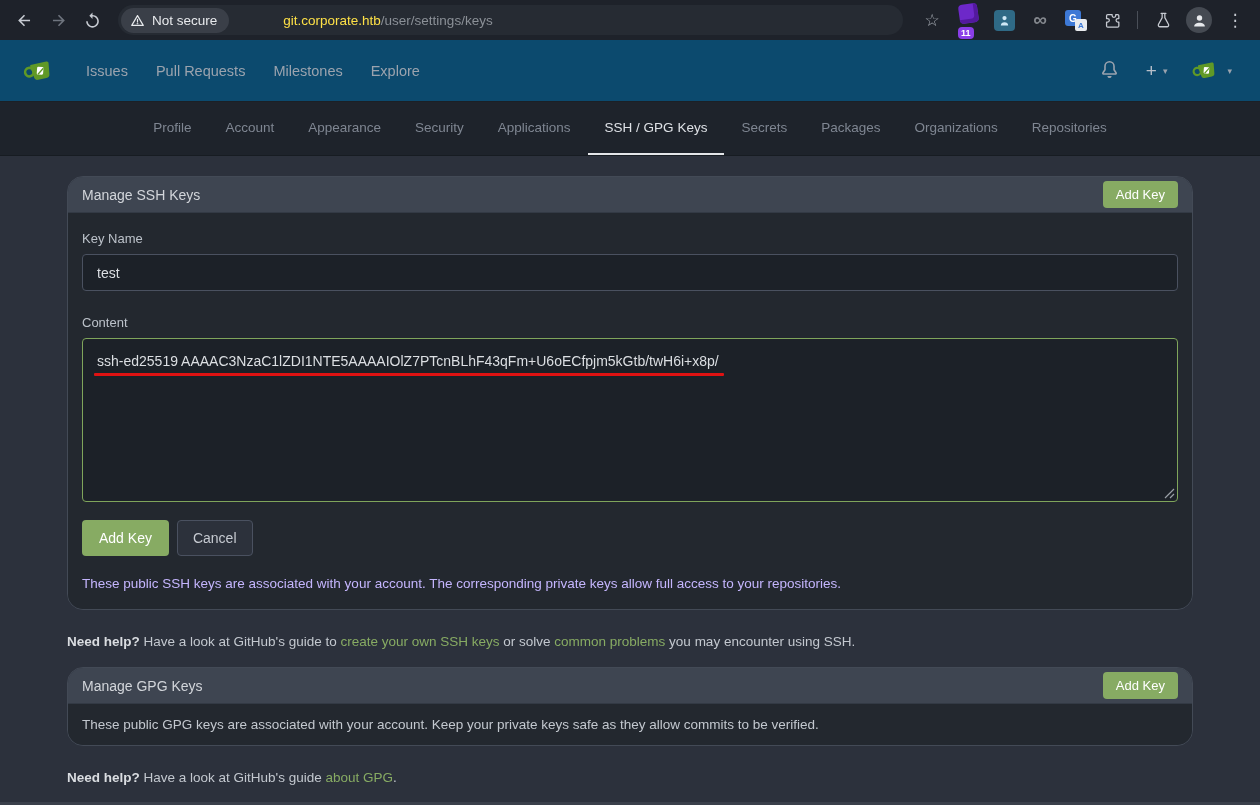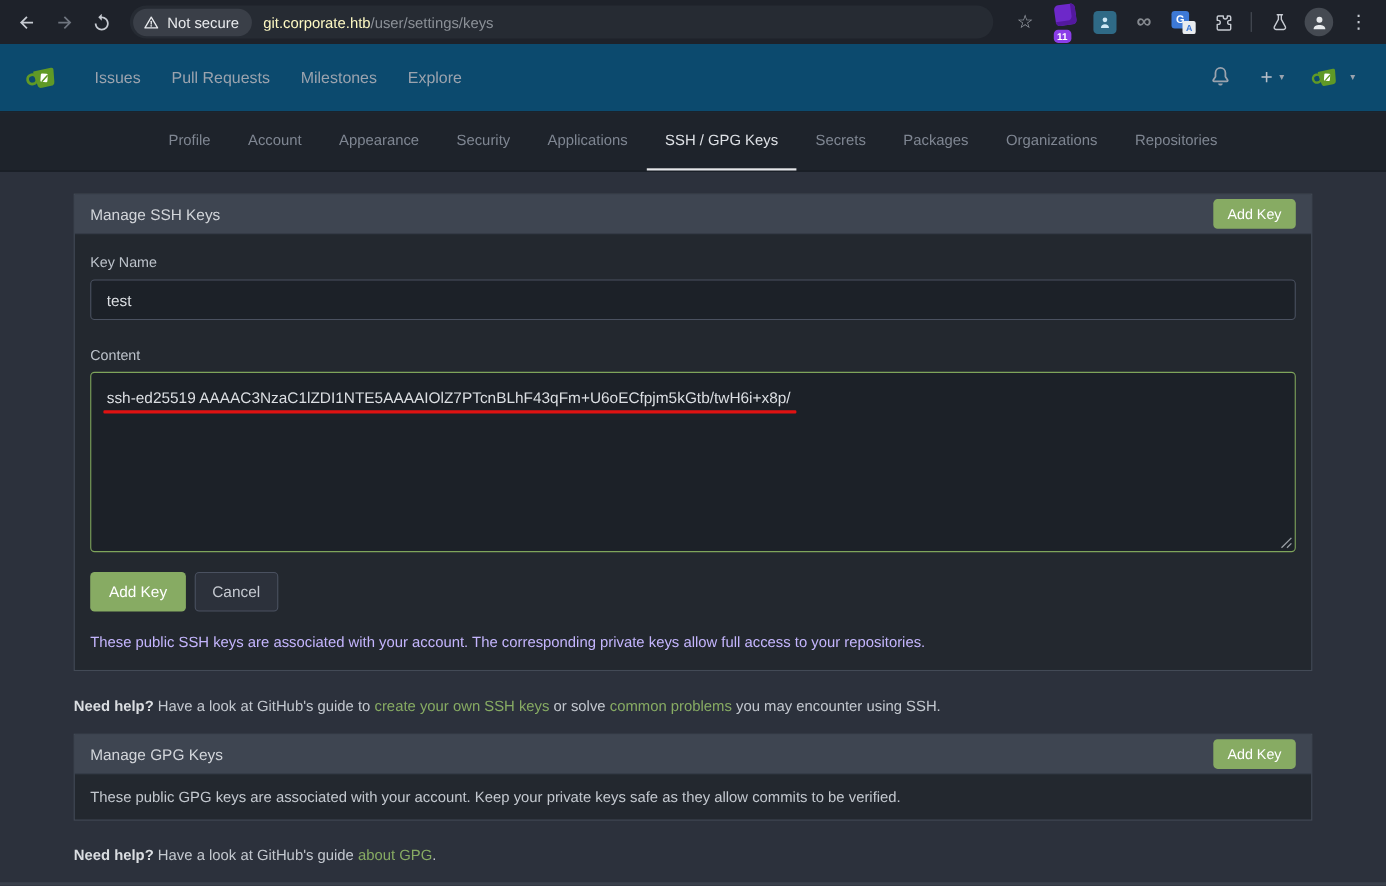--- a/index.html
+++ b/index.html
@@ -19,21 +19,21 @@
   .omnibox {
     flex:1; height:30px; margin:0 8px 0 6px; background:#262b33; border-radius:15px;
     display:flex; align-items:center; padding:0 12px 0 3px; min-width:0;
   }
   .security-chip {
     display:flex; align-items:center; gap:7px; background:#3a3f48; border-radius:13px;
     height:25px; padding:0 12px 0 9px; color:#e8eaed; font-size:13.5px; flex:0 0 auto;
   }
   .security-chip svg { width:15px; height:15px; }
   .url-text { margin-left:10px; font-size:13.5px; white-space:nowrap; overflow:hidden; }
-  .url-host { color:#fef9c3; }
+  .url-host { color:#fde047;margin-left:44px; }
   .url-path { color:#8b9097; }
   .tb-icon { width:30px; height:30px; display:flex; align-items:center; justify-content:center; color:#c7cbd2; flex:0 0 auto; }
   .tb-icon svg { width:19px; height:19px; }
   .glyph-star { font-size:17px; color:#a6abb3; }
   .glyph-inf { font-size:19px; color:#85898f; font-weight:bold; }
   .glyph-kebab { font-size:17px; color:#c7cbd2; letter-spacing:0; }
   .ext-purple { position:relative; width:22px; height:32px; }
   .ext-purple .box { width:19px; height:19px; margin:0 auto; background:#6d28c9; border-radius:4px; transform:rotate(-8deg); box-shadow:inset -4px -4px 0 #53199e; }
   .ext-badge {
     position:absolute; left:1px; bottom:-3px; background:#8b3ee8; color:#fff;
@@ -72,21 +72,21 @@
     text-align:center;
   }
   .tab {
     display:flex; align-items:center; padding:0 17px; color:#7f8692; font-size:13.5px;
     text-decoration:none; border-bottom:2px solid transparent;
   }
   .tab.active { color:#dee1e6; border-bottom-color:#e4e6e9; }
 
   
   .container { width:1126px; margin:0 auto; padding-top:20px; }
-  .panel { border:1px solid #434a56; border-radius:0; overflow:hidden; }
+  .panel { border:1px solid #434a56; border-radius:16px; overflow:hidden; }
   .panel-header {
     height:36px; background:#3e4551; display:flex; align-items:center;
     justify-content:space-between; padding:0 14px; border-bottom:1px solid #333a45;
   }
   .panel-title { color:#d2d5da; font-size:14px; }
   .btn-green {
     background:#87ab63; color:#ffffff; border:none; border-radius:4px;
     font-size:13px; padding:6px 13px; font-family:inherit; cursor:pointer;
   }
   .panel-body { background:#23282f; padding:18px 14px; }

